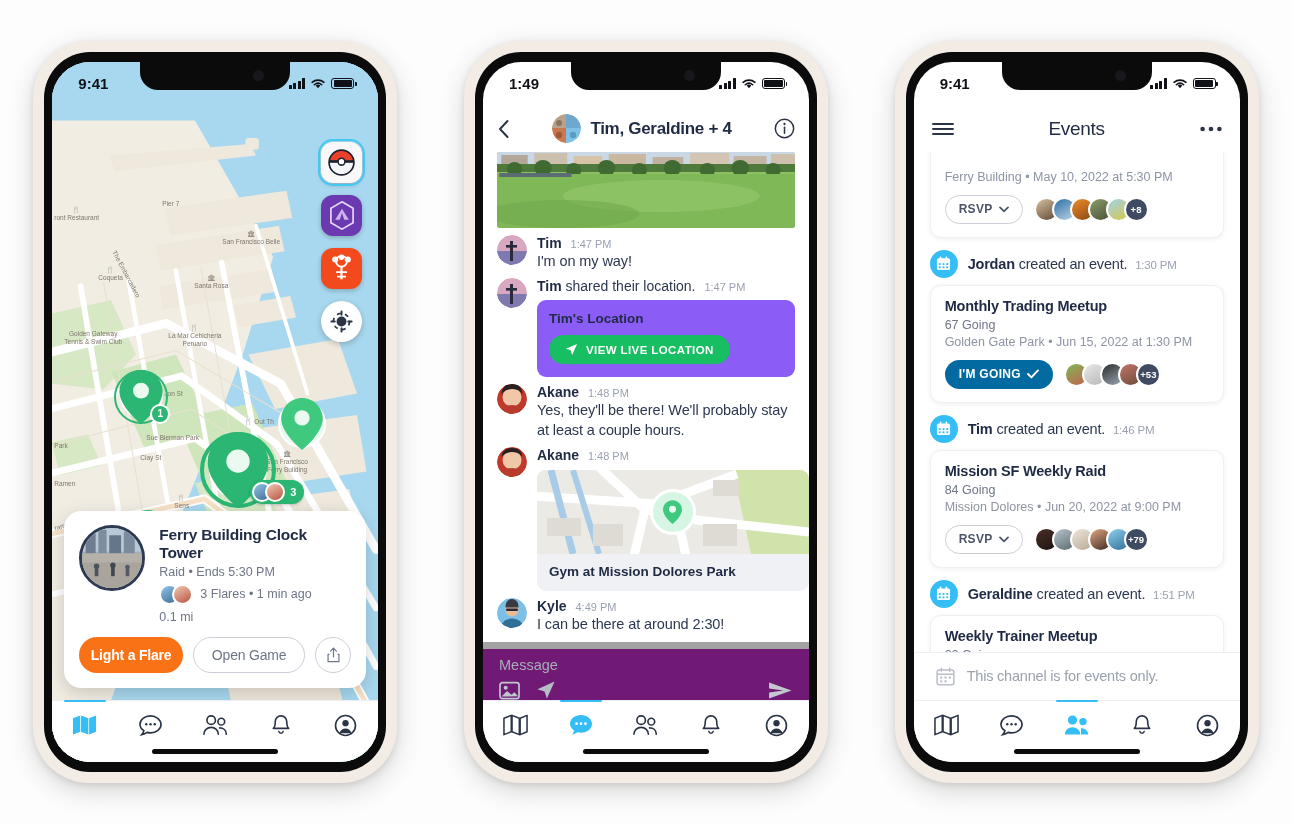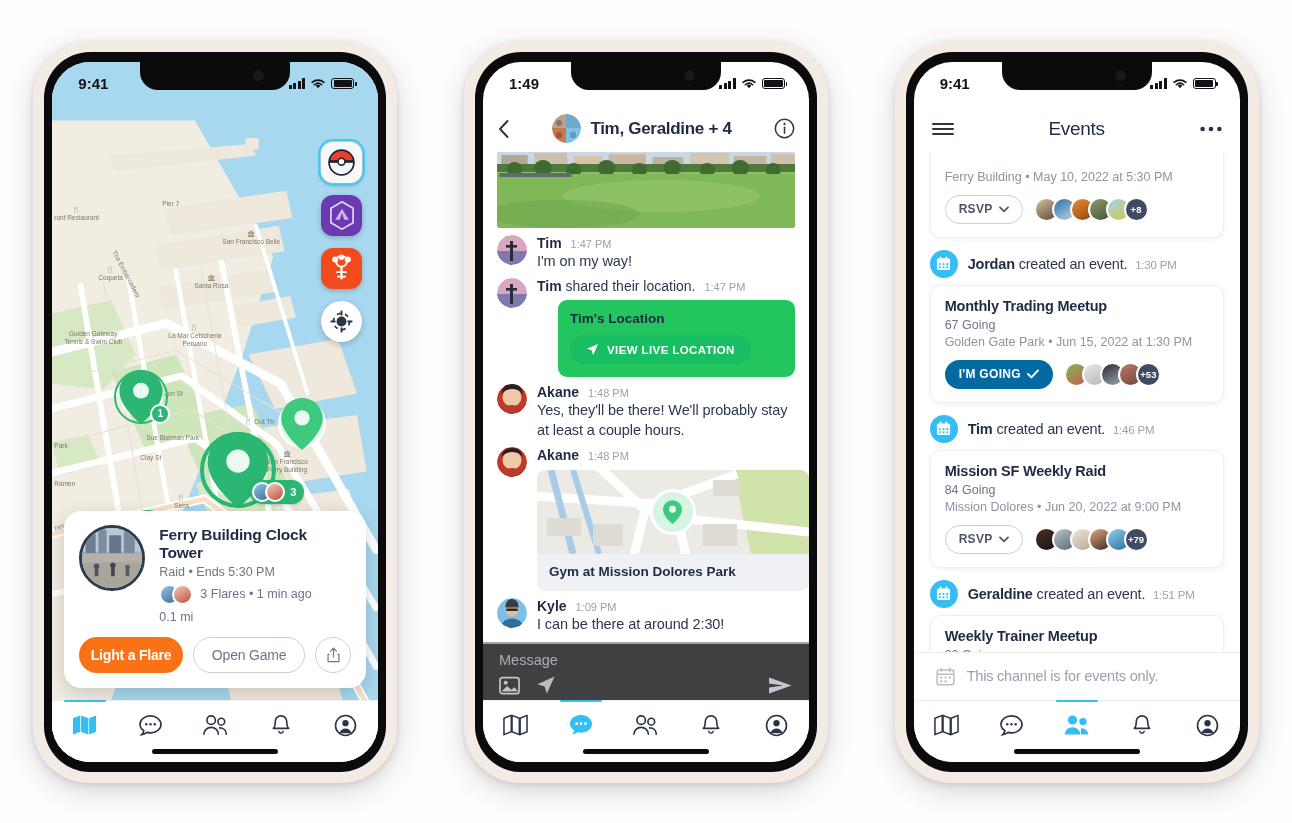--- a/index.html
+++ b/index.html
@@ -214,39 +214,39 @@
   }
   .msg { display: flex; gap: 10px; padding: 7px 14px 0; }
   .msg .ava { width: 30px; height: 30px; border-radius: 50%; flex: none; overflow:hidden; position:relative; }
   .msg .body { flex: 1; min-width: 0; }
   .mname { font-size: 14px; font-weight: bold; color: #1f2a44; }
   .mname .plain { font-weight: normal; color:#2c3850; }
   .mtime { font-size: 11px; color: #9aa1af; font-weight: normal; margin-left: 5px; }
   .mtext { font-size: 14.5px; color: #2c3850; line-height: 1.35; margin-top: 1px; letter-spacing:-.1px; }
   .hero-img { height: 76px; border-radius: 3px; margin: 0 14px; overflow: hidden; position: relative; }
   .locbubble {
-    background: #22c55e; border-radius: 9px; padding: 11px 12px 13px;
-    margin-top: 6px; max-width: 272px; margin-left: 21px;
+    background: #8b5cf6; border-radius: 9px; padding: 11px 12px 13px;
+    margin-top: 6px; max-width: 272px;
   }
   .locbubble .lt { font-size: 13.5px; font-weight: bold; color: #1f2a44; }
   .btn-live {
     margin-top: 9px; background: #18be62; border: none; border-radius: 999px;
     color: #fff; font-size: 11.5px; font-weight: bold; letter-spacing: .4px;
     height: 29px; padding: 0 16px; display: inline-flex; align-items: center;
     gap: 8px; font-family: inherit;
   }
   .mapcard {
     margin-top: 7px; width: 272px; border-radius: 9px; overflow: hidden;
     background: #f0f1f4;
   }
   .mapcard .mimg { height: 84px; position: relative; background: #e3e5e2; overflow:hidden; }
   .mapcard .mcap { font-size: 13.5px; font-weight: bold; color: #1f2a44; padding: 10px 12px 12px; }
   .composer {
     position: absolute; left: 0; right: 0; bottom: 62px; height: 58px;
-    background: #404040; border-top: 2px solid #a3a3a3; z-index: 48;
+    background: #701a75; border-top: 7px solid #a3a3a3; z-index: 48;
     padding: 8px 16px 0;
   }
   .composer .ph { font-size: 14.5px; color: #a8adb8; }
   .composer .row { display:flex; align-items:center; margin-top: 7px; }
   .composer .row .sp { flex:1; }
 
   
   .evhead {
     position: absolute; top: 44px; left: 0; right: 0; height: 46px;
     background: #fff; z-index: 45;
@@ -824,21 +824,21 @@
                 <circle cx="15" cy="12" r="6.5" fill="#e9bb96"></circle>
                 <path d="M8.6 9.5h12.8v-2a6.4 6.4 0 0 0-12.8 0z" fill="#3a3a44"></path>
                 <rect x="9" y="10.6" width="12" height="2.4" rx="1" fill="#2a2a34"></rect>
                 <path d="M4 30c0-6 5-9.5 11-9.5S26 24 26 30z" fill="#2f6f98"></path>
               </g>
             </svg>
           </div>
           <div class="body">
             <div class="mname">
               <span>Kyle</span>
-              <span class="mtime">1:09 PM</span>
+              <span class="mtime">4:49 PM</span>
             </div>
             <div class="mtext">I can be there at around 2:30!</div>
           </div>
         </div>
       </div>
 
       <div class="composer">
         <div class="ph">Message</div>
         <div class="row">
           <svg width="21" height="19" viewBox="0 0 22 20" style="margin-right:16px">

